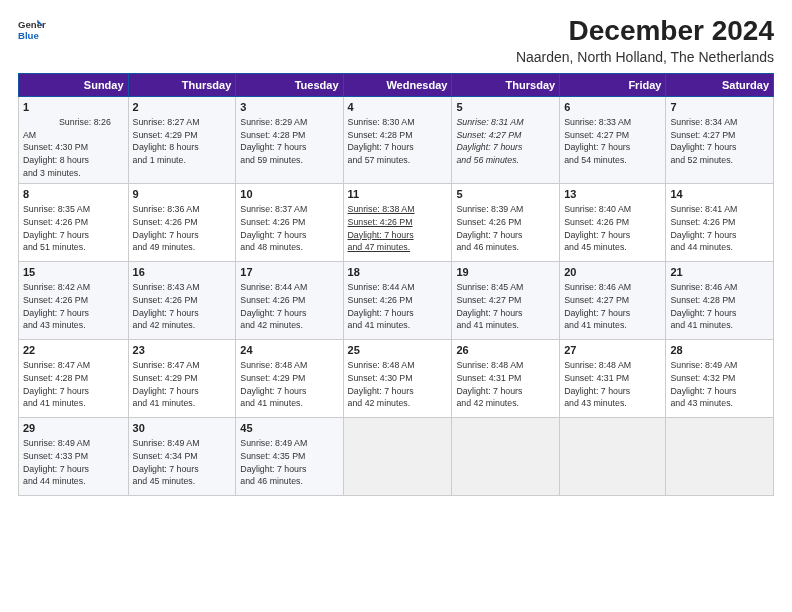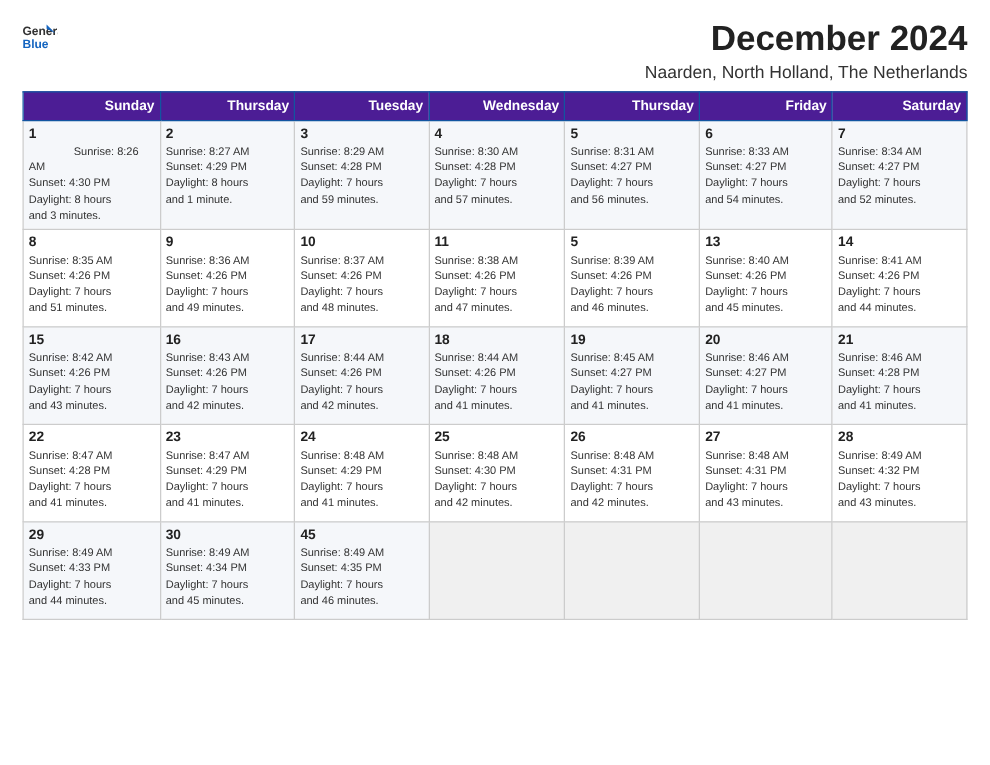--- a/index.html
+++ b/index.html
@@ -132,21 +132,21 @@
 Daylight: 8 hours
 and 1 minute.</span></td>
           <td><span class="day-num">3</span><span class="day-info" style="white-space: pre-line;">Sunrise: 8:29 AM
 Sunset: 4:28 PM
 Daylight: 7 hours
 and 59 minutes.</span></td>
           <td><span class="day-num">4</span><span class="day-info" style="white-space: pre-line;">Sunrise: 8:30 AM
 Sunset: 4:28 PM
 Daylight: 7 hours
 and 57 minutes.</span></td>
-          <td><span class="day-num">5</span><span class="day-info" style="white-space: pre-line;">Sunrise: 8:31 AM
+          <td><span class="day-num">5</span><span class="day-info" style="white-space: pre-line; font-style: italic;">Sunrise: 8:31 AM
 Sunset: 4:27 PM
 Daylight: 7 hours
 and 56 minutes.</span></td>
           <td><span class="day-num">6</span><span class="day-info" style="white-space: pre-line;">Sunrise: 8:33 AM
 Sunset: 4:27 PM
 Daylight: 7 hours
 and 54 minutes.</span></td>
           <td><span class="day-num">7</span><span class="day-info" style="white-space: pre-line;">Sunrise: 8:34 AM
 Sunset: 4:27 PM
 Daylight: 7 hours
@@ -158,21 +158,21 @@
 Daylight: 7 hours
 and 51 minutes.</span></td>
           <td><span class="day-num">9</span><span class="day-info" style="white-space: pre-line;">Sunrise: 8:36 AM
 Sunset: 4:26 PM
 Daylight: 7 hours
 and 49 minutes.</span></td>
           <td><span class="day-num">10</span><span class="day-info" style="white-space: pre-line;">Sunrise: 8:37 AM
 Sunset: 4:26 PM
 Daylight: 7 hours
 and 48 minutes.</span></td>
-          <td><span class="day-num">11</span><span class="day-info" style="white-space: pre-line;">Sunrise: 8:38 AM
+          <td><span class="day-num">11</span><span class="day-info" style="white-space: pre-line; text-decoration: underline;">Sunrise: 8:38 AM
 Sunset: 4:26 PM
 Daylight: 7 hours
 and 47 minutes.</span></td>
           <td><span class="day-num">5</span><span class="day-info" style="white-space: pre-line;">Sunrise: 8:39 AM
 Sunset: 4:26 PM
 Daylight: 7 hours
 and 46 minutes.</span></td>
           <td><span class="day-num">13</span><span class="day-info" style="white-space: pre-line;">Sunrise: 8:40 AM
 Sunset: 4:26 PM
 Daylight: 7 hours

